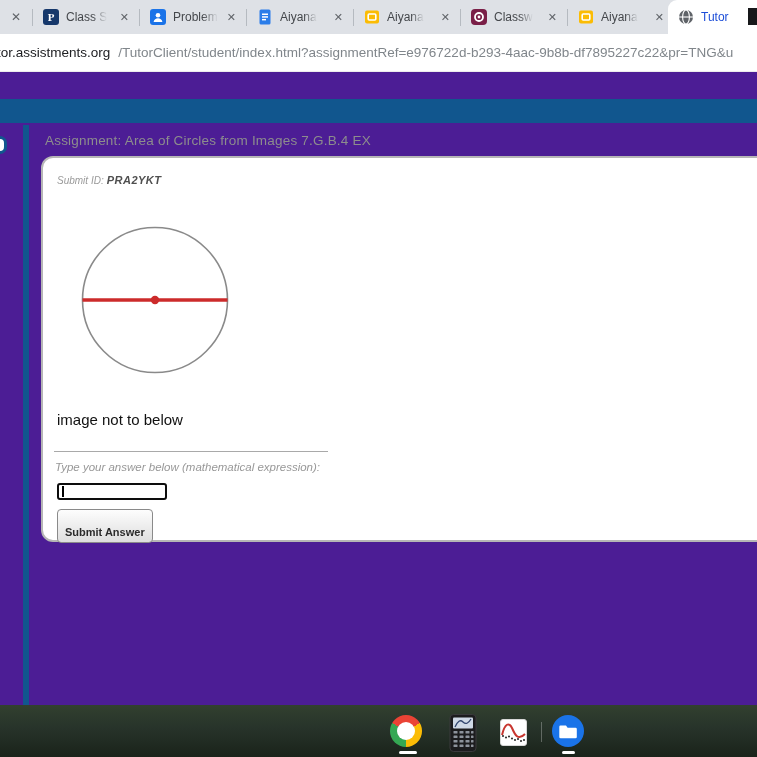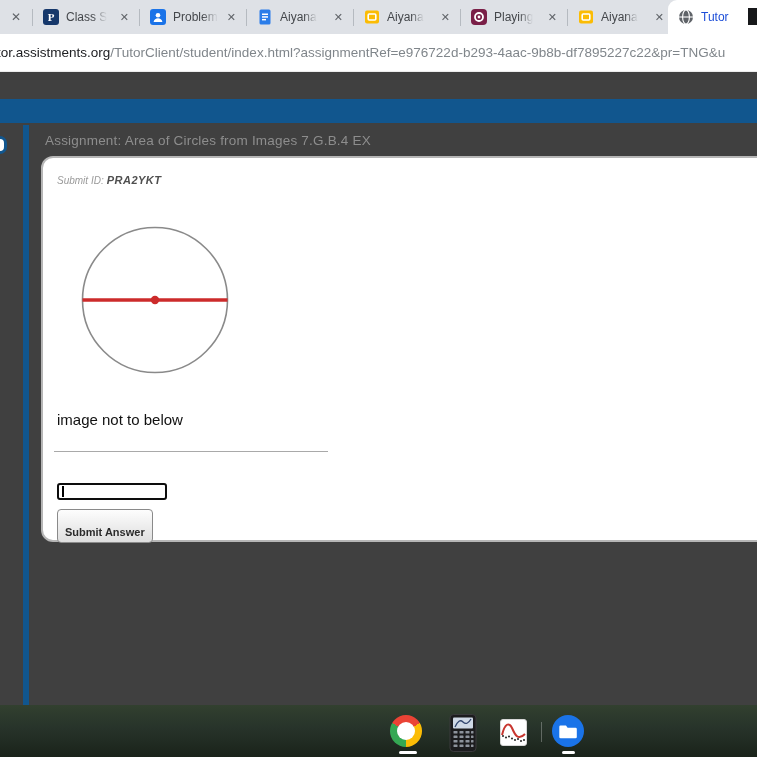--- a/index.html
+++ b/index.html
@@ -19,24 +19,24 @@
   .tab.active { background:#fff; border-radius:9px 9px 0 0; width:112px; padding:0 10px; }
   .tab.active .tab-title { color:#1d4ed8; max-width:60px; -webkit-mask-image:none; mask-image:none; }
   .favicon { width:16px; height:16px; flex:0 0 auto; display:flex; align-items:center; justify-content:center; }
   .black-chip { position:absolute; right:-4px; top:8px; width:13px; height:17px; background:#17181a; }
 
   
   .toolbar { position:absolute; top:34px; left:0; right:0; height:38px; background:#fff;
              border-bottom:1px solid #ececec; overflow:hidden; }
   .urltext { position:absolute; left:-3px; top:0; line-height:37px; font-size:13.5px; white-space:nowrap; }
   .url-domain { color:#202124; }
-  .url-path { color:#80868b; }
-
-  
-  .content { position:absolute; top:72px; left:0; right:0; bottom:52px; background:#404040; overflow:hidden; }
+  .url-path { color:#80868b;margin-left:8px; }
+
+  
+  .content { position:absolute; top:72px; left:0; right:0; bottom:52px; background:#4c1d95; overflow:hidden; }
   .bluebar { position:absolute; top:27px; left:0; right:0; height:24px; background:#11568e; }
   .left-stub { position:absolute; left:-12px; top:64px; width:19px; height:18px; background:#fff;
                border:3px solid #11568e; border-radius:0 7px 7px 0; }
   .vstripe { position:absolute; left:23px; top:53px; width:6px; bottom:0; background:#11568e; }
   .assign-title { position:absolute; left:45px; top:61px; font-size:13.5px; color:#8d8d8d; letter-spacing:.2px; }
 
   .card { position:absolute; left:41px; top:84px; width:742px; height:386px;
           border:2px solid #b6b6b6; border-radius:12px; background:#fff; }
   .pid-row { position:absolute; left:14px; top:12px; font-style:italic; }
   .pid-label { font-size:10px; color:#9a9a9a; }
@@ -129,21 +129,21 @@
     <div class="vsep"></div>
 
     <div class="tab">
       <span class="favicon">
         <svg width="16" height="16" viewBox="0 0 16 16">
             <rect width="16" height="16" rx="4" fill="#7a1f47"></rect>
             <circle cx="8" cy="8" r="4" fill="none" stroke="#fff" stroke-width="1.8"></circle>
             <circle cx="8" cy="8" r="1.4" fill="#fff"></circle>
           </svg>
       </span>
-      <span class="tab-title">Playing</span>
+      <span class="tab-title">Classw</span>
       <span class="tab-x">✕</span>
     </div>
     <div class="vsep"></div>
 
     <div class="tab">
       <span class="favicon">
         <svg width="16" height="16" viewBox="0 0 16 16">
             <rect x="1" y="1.5" width="14" height="13" rx="2" fill="#fbbc04"></rect>
             <rect x="4.2" y="5" width="7.6" height="6" rx="1" fill="none" stroke="#fff" stroke-width="1.6"></rect>
           </svg>
@@ -186,20 +186,21 @@
       <div class="circle-fig">
         <svg width="152" height="152" viewBox="0 0 152 152">
           <circle cx="76" cy="76" r="72.5" fill="none" stroke="#8a8a8a" stroke-width="1.6"></circle>
           <line x1="3.5" y1="76" x2="148.5" y2="76" stroke="#cc2b2b" stroke-width="3.4"></line>
           <circle cx="76" cy="76" r="4.2" fill="#cc2b2b"></circle>
         </svg>
       </div>
 
       <div class="img-note">image not to below</div>
       <div class="answer-divider"></div>
+      <div class="answer-prompt">Type your answer below (mathematical expression):</div>
       <input class="answer-input" type="text" value="" style="">
       <div class="caret"></div>
       <button class="submit-btn">Submit Answer</button>
     </div>
   </div>
 
   <div class="shelf"></div>
 
   <div class="chrome-ic">
     <div class="chrome-white">

